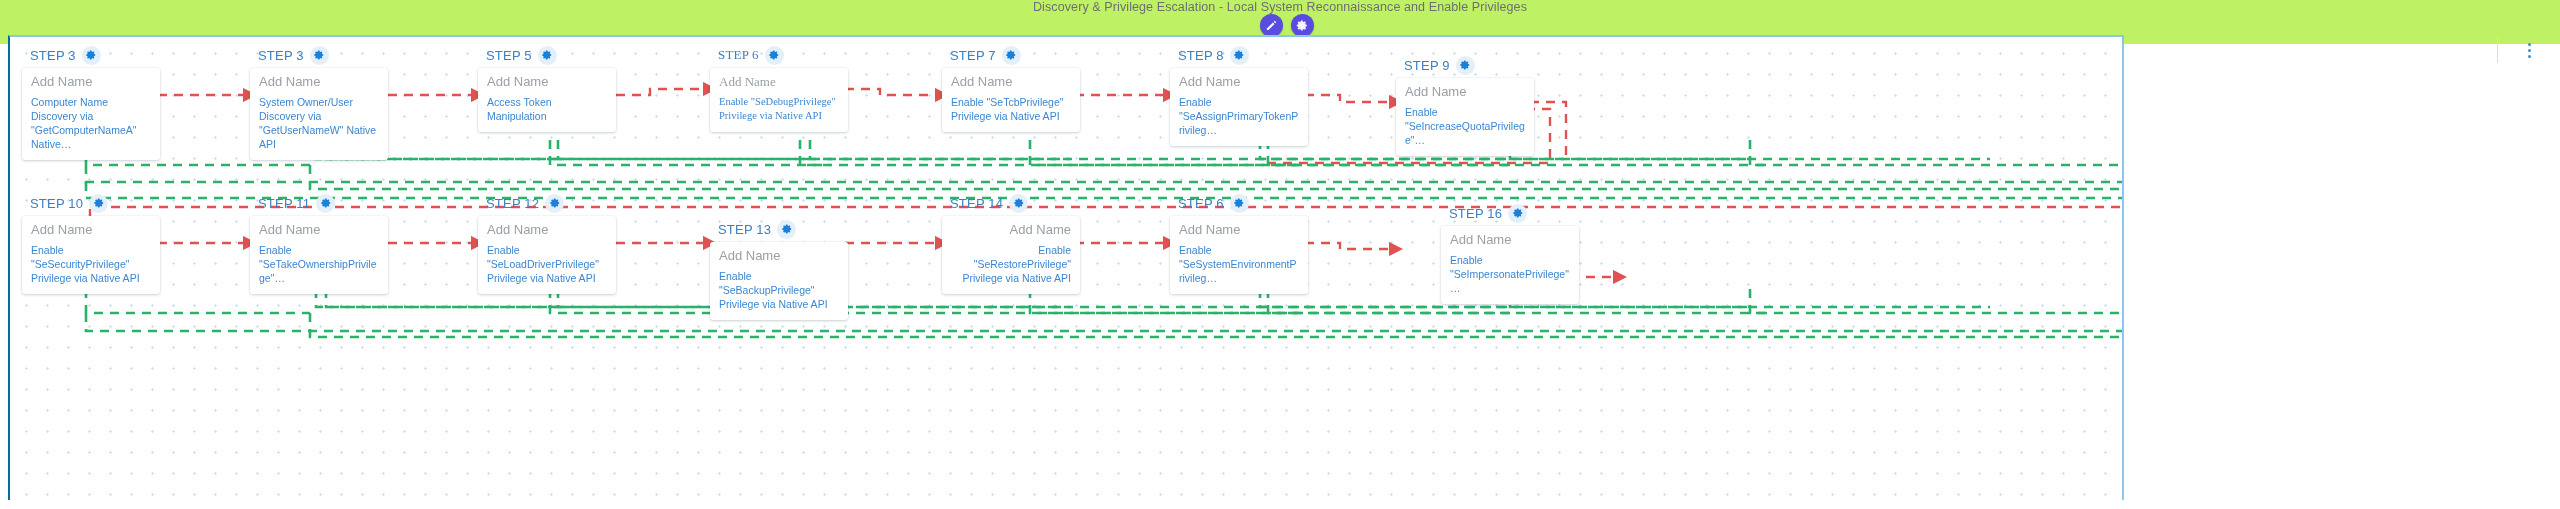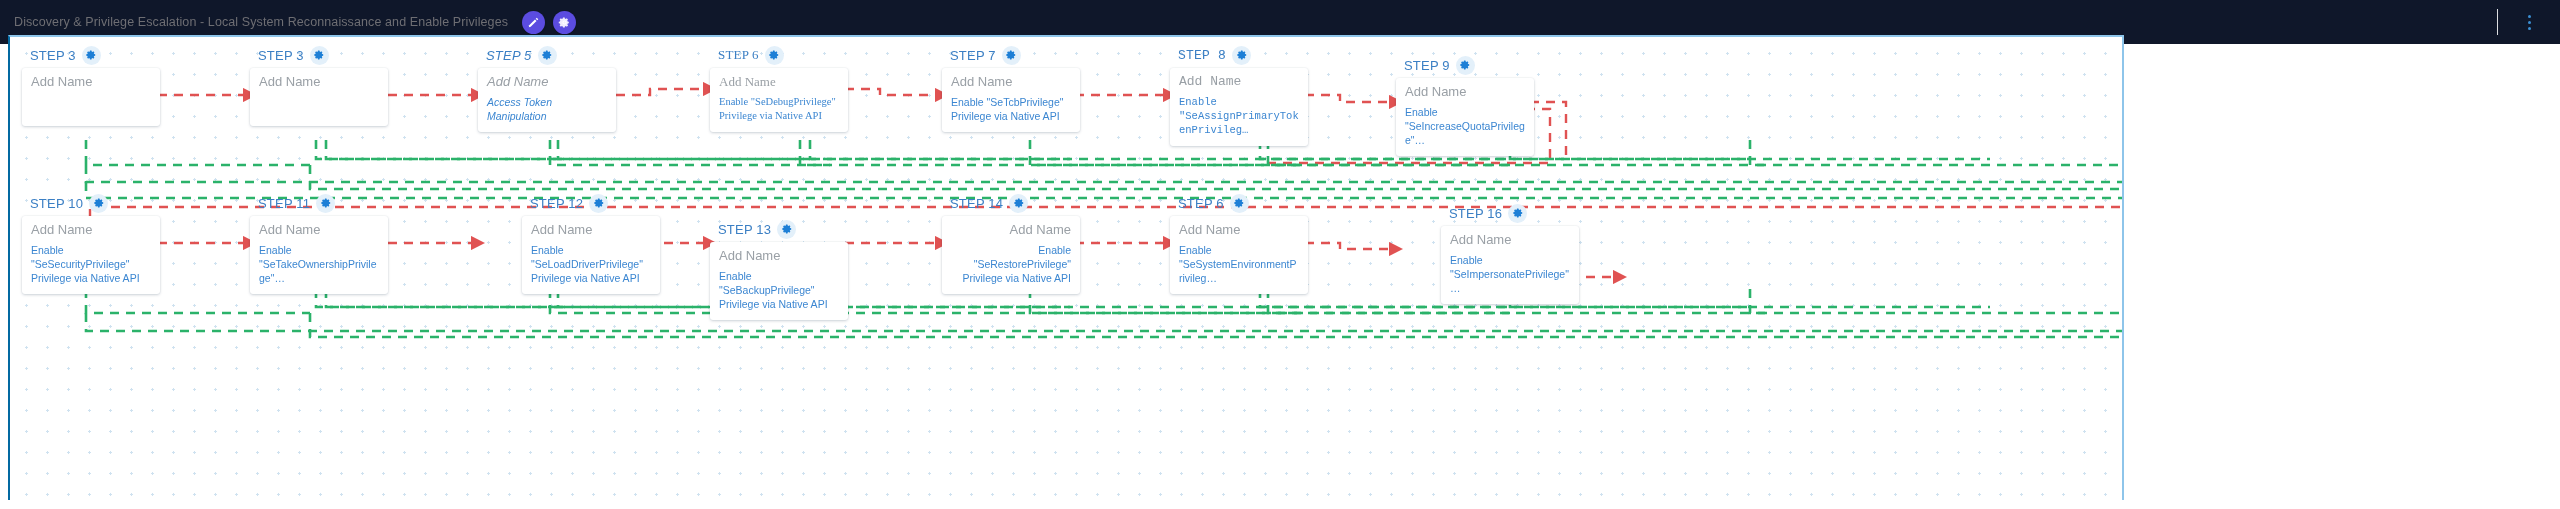--- a/index.html
+++ b/index.html
@@ -6,23 +6,23 @@
   body{
     width:2560px;height:509px;overflow:hidden;
     font-family:"Liberation Sans", sans-serif;
     background:#ffffff;
   }
   #app{position:relative;width:2560px;height:509px;}
 
   
   .header{
     position:absolute;left:0;top:0;width:2560px;height:44px;
-    background:#0f172a;
+    background:#bef264;
     display:flex;align-items:center;
-    box-sizing:border-box;padding:0 14px 0 14px;
+    box-sizing:border-box;padding:0 14px 0 14px;flex-direction:column;
   }
   .header-title{
     font-size:12.5px;color:#6e6e73;letter-spacing:.1px;white-space:nowrap;
   }
   .hdr-icons{display:flex;align-items:center;gap:8px;margin-left:14px;}
   .circ-btn{
     width:23px;height:23px;border-radius:50%;background:#5b4ce0;
     display:flex;align-items:center;justify-content:center;
     box-shadow:0 1px 2px rgba(0,0,0,.22);
   }
@@ -189,37 +189,39 @@
             <span class="step-label">STEP 3</span>
             <span class="gear-badge">
               <svg width="12" height="12" viewBox="0 0 24 24">
                 <path fill="#1d7fd6" d="M12 8.6a3.4 3.4 0 100 6.8 3.4 3.4 0 000-6.8zm0 5.2a1.8 1.8 0 110-3.6 1.8 1.8 0 010 3.6z"></path>
                 <path fill="#1d7fd6" d="M20.4 13.5v-3l-2.1-.35a6.6 6.6 0 00-.68-1.63l1.24-1.72-2.13-2.13-1.72 1.24a6.6 6.6 0 00-1.63-.68L12.97 3.1h-3l-.35 2.13a6.6 6.6 0 00-1.63.68L6.27 4.67 4.14 6.8l1.24 1.72a6.6 6.6 0 00-.68 1.63l-2.1.35v3l2.1.35c.15.57.38 1.12.68 1.63L4.14 17.2l2.13 2.13 1.72-1.24c.51.3 1.06.53 1.63.68l.35 2.13h3l.35-2.13c.57-.15 1.12-.38 1.63-.68l1.72 1.24 2.13-2.13-1.24-1.72c.3-.51.53-1.06.68-1.63z"></path>
               </svg>
             </span>
           </div>
           <div class="card">
             <div class="add-name">Add Name</div>
+            <div class="card-body">Computer Name Discovery via "GetComputerNameA" Native…</div>
           </div>
         </div>
         <div class="node" style="left: 240px; top: 8px;">
           <div class="node-head">
             <span class="step-label">STEP 3</span>
             <span class="gear-badge">
               <svg width="12" height="12" viewBox="0 0 24 24">
                 <path fill="#1d7fd6" d="M12 8.6a3.4 3.4 0 100 6.8 3.4 3.4 0 000-6.8zm0 5.2a1.8 1.8 0 110-3.6 1.8 1.8 0 010 3.6z"></path>
                 <path fill="#1d7fd6" d="M20.4 13.5v-3l-2.1-.35a6.6 6.6 0 00-.68-1.63l1.24-1.72-2.13-2.13-1.72 1.24a6.6 6.6 0 00-1.63-.68L12.97 3.1h-3l-.35 2.13a6.6 6.6 0 00-1.63.68L6.27 4.67 4.14 6.8l1.24 1.72a6.6 6.6 0 00-.68 1.63l-2.1.35v3l2.1.35c.15.57.38 1.12.68 1.63L4.14 17.2l2.13 2.13 1.72-1.24c.51.3 1.06.53 1.63.68l.35 2.13h3l.35-2.13c.57-.15 1.12-.38 1.63-.68l1.72 1.24 2.13-2.13-1.24-1.72c.3-.51.53-1.06.68-1.63z"></path>
               </svg>
             </span>
           </div>
           <div class="card">
             <div class="add-name">Add Name</div>
-          </div>
-        </div>
-        <div class="node" style="left: 468px; top: 8px; font-style: italic;">
+            <div class="card-body">System Owner/User Discovery via "GetUserNameW" Native API</div>
+          </div>
+        </div>
+        <div class="node" style="left: 468px; top: 8px;">
           <div class="node-head">
             <span class="step-label">STEP 5</span>
             <span class="gear-badge">
               <svg width="12" height="12" viewBox="0 0 24 24">
                 <path fill="#1d7fd6" d="M12 8.6a3.4 3.4 0 100 6.8 3.4 3.4 0 000-6.8zm0 5.2a1.8 1.8 0 110-3.6 1.8 1.8 0 010 3.6z"></path>
                 <path fill="#1d7fd6" d="M20.4 13.5v-3l-2.1-.35a6.6 6.6 0 00-.68-1.63l1.24-1.72-2.13-2.13-1.72 1.24a6.6 6.6 0 00-1.63-.68L12.97 3.1h-3l-.35 2.13a6.6 6.6 0 00-1.63.68L6.27 4.67 4.14 6.8l1.24 1.72a6.6 6.6 0 00-.68 1.63l-2.1.35v3l2.1.35c.15.57.38 1.12.68 1.63L4.14 17.2l2.13 2.13 1.72-1.24c.51.3 1.06.53 1.63.68l.35 2.13h3l.35-2.13c.57-.15 1.12-.38 1.63-.68l1.72 1.24 2.13-2.13-1.24-1.72c.3-.51.53-1.06.68-1.63z"></path>
               </svg>
             </span>
           </div>
           <div class="card">
@@ -250,21 +252,21 @@
                 <path fill="#1d7fd6" d="M12 8.6a3.4 3.4 0 100 6.8 3.4 3.4 0 000-6.8zm0 5.2a1.8 1.8 0 110-3.6 1.8 1.8 0 010 3.6z"></path>
                 <path fill="#1d7fd6" d="M20.4 13.5v-3l-2.1-.35a6.6 6.6 0 00-.68-1.63l1.24-1.72-2.13-2.13-1.72 1.24a6.6 6.6 0 00-1.63-.68L12.97 3.1h-3l-.35 2.13a6.6 6.6 0 00-1.63.68L6.27 4.67 4.14 6.8l1.24 1.72a6.6 6.6 0 00-.68 1.63l-2.1.35v3l2.1.35c.15.57.38 1.12.68 1.63L4.14 17.2l2.13 2.13 1.72-1.24c.51.3 1.06.53 1.63.68l.35 2.13h3l.35-2.13c.57-.15 1.12-.38 1.63-.68l1.72 1.24 2.13-2.13-1.24-1.72c.3-.51.53-1.06.68-1.63z"></path>
               </svg>
             </span>
           </div>
           <div class="card">
             <div class="add-name">Add Name</div>
             <div class="card-body">Enable "SeTcbPrivilege" Privilege via Native API</div>
           </div>
         </div>
-        <div class="node" style="left: 1160px; top: 8px; font-family: Liberation Mono, monospace;">
+        <div class="node" style="left: 1160px; top: 8px;">
           <div class="node-head">
             <span class="step-label">STEP 8</span>
             <span class="gear-badge">
               <svg width="12" height="12" viewBox="0 0 24 24">
                 <path fill="#1d7fd6" d="M12 8.6a3.4 3.4 0 100 6.8 3.4 3.4 0 000-6.8zm0 5.2a1.8 1.8 0 110-3.6 1.8 1.8 0 010 3.6z"></path>
                 <path fill="#1d7fd6" d="M20.4 13.5v-3l-2.1-.35a6.6 6.6 0 00-.68-1.63l1.24-1.72-2.13-2.13-1.72 1.24a6.6 6.6 0 00-1.63-.68L12.97 3.1h-3l-.35 2.13a6.6 6.6 0 00-1.63.68L6.27 4.67 4.14 6.8l1.24 1.72a6.6 6.6 0 00-.68 1.63l-2.1.35v3l2.1.35c.15.57.38 1.12.68 1.63L4.14 17.2l2.13 2.13 1.72-1.24c.51.3 1.06.53 1.63.68l.35 2.13h3l.35-2.13c.57-.15 1.12-.38 1.63-.68l1.72 1.24 2.13-2.13-1.24-1.72c.3-.51.53-1.06.68-1.63z"></path>
               </svg>
             </span>
           </div>
           <div class="card">
@@ -310,21 +312,21 @@
                 <path fill="#1d7fd6" d="M12 8.6a3.4 3.4 0 100 6.8 3.4 3.4 0 000-6.8zm0 5.2a1.8 1.8 0 110-3.6 1.8 1.8 0 010 3.6z"></path>
                 <path fill="#1d7fd6" d="M20.4 13.5v-3l-2.1-.35a6.6 6.6 0 00-.68-1.63l1.24-1.72-2.13-2.13-1.72 1.24a6.6 6.6 0 00-1.63-.68L12.97 3.1h-3l-.35 2.13a6.6 6.6 0 00-1.63.68L6.27 4.67 4.14 6.8l1.24 1.72a6.6 6.6 0 00-.68 1.63l-2.1.35v3l2.1.35c.15.57.38 1.12.68 1.63L4.14 17.2l2.13 2.13 1.72-1.24c.51.3 1.06.53 1.63.68l.35 2.13h3l.35-2.13c.57-.15 1.12-.38 1.63-.68l1.72 1.24 2.13-2.13-1.24-1.72c.3-.51.53-1.06.68-1.63z"></path>
               </svg>
             </span>
           </div>
           <div class="card">
             <div class="add-name">Add Name</div>
             <div class="card-body">Enable "SeTakeOwnershipPrivilege"…</div>
           </div>
         </div>
-        <div class="node" style="left: 468px; top: 156px; margin-left: 44px;">
+        <div class="node" style="left: 468px; top: 156px;">
           <div class="node-head">
             <span class="step-label">STEP 12</span>
             <span class="gear-badge">
               <svg width="12" height="12" viewBox="0 0 24 24">
                 <path fill="#1d7fd6" d="M12 8.6a3.4 3.4 0 100 6.8 3.4 3.4 0 000-6.8zm0 5.2a1.8 1.8 0 110-3.6 1.8 1.8 0 010 3.6z"></path>
                 <path fill="#1d7fd6" d="M20.4 13.5v-3l-2.1-.35a6.6 6.6 0 00-.68-1.63l1.24-1.72-2.13-2.13-1.72 1.24a6.6 6.6 0 00-1.63-.68L12.97 3.1h-3l-.35 2.13a6.6 6.6 0 00-1.63.68L6.27 4.67 4.14 6.8l1.24 1.72a6.6 6.6 0 00-.68 1.63l-2.1.35v3l2.1.35c.15.57.38 1.12.68 1.63L4.14 17.2l2.13 2.13 1.72-1.24c.51.3 1.06.53 1.63.68l.35 2.13h3l.35-2.13c.57-.15 1.12-.38 1.63-.68l1.72 1.24 2.13-2.13-1.24-1.72c.3-.51.53-1.06.68-1.63z"></path>
               </svg>
             </span>
           </div>
           <div class="card">

